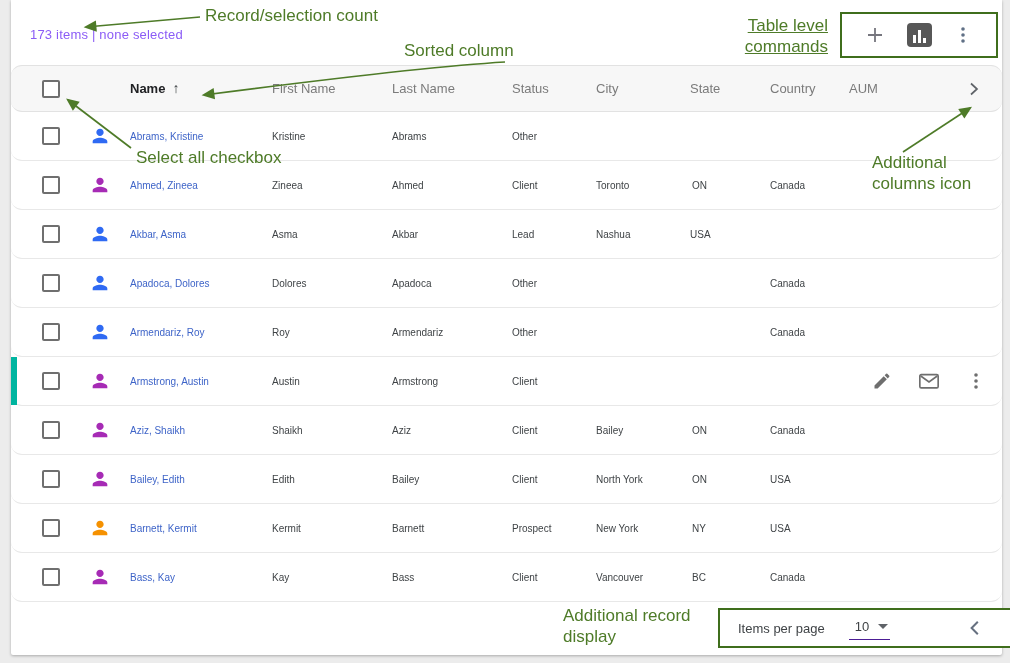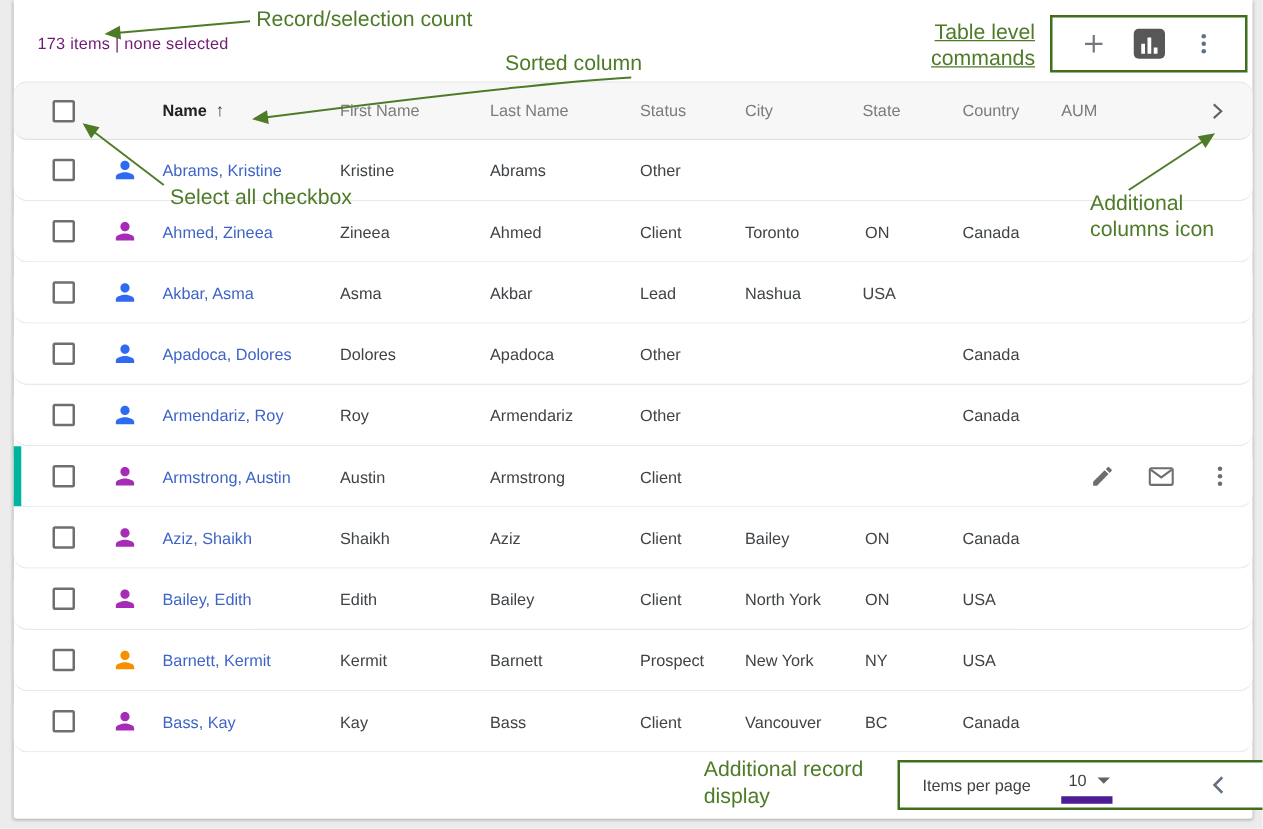--- a/index.html
+++ b/index.html
@@ -12,21 +12,21 @@
   }
   .card {
     position:absolute; left:11px; top:0; width:991px; height:655px;
     background:#ffffff;
     box-shadow:0 1px 3px rgba(0,0,0,.28);
     border-radius:0 0 2px 2px;
   }
   
   .count-text {
     position:absolute; left:19px; top:27px;
-    font-size:13px; color:#701a75; letter-spacing:.2px;
+    font-size:13px; color:#8b5cf6; letter-spacing:.2px;
   }
   .cmd-box {
     position:absolute; left:829px; top:12px; width:158px; height:46px;
     border:2px solid #3f6e1c;
     display:flex; align-items:center; justify-content:space-between;
     padding:0 20px;
     background:#fff;
   }
   .icon-btn { width:26px; height:26px; display:flex; align-items:center; justify-content:center; cursor:pointer; }
   .chart-chip { width:25px; height:24px; background:#575757; border-radius:4px; display:flex; align-items:flex-end; justify-content:center; gap:2px; padding:4px 5px; }
@@ -41,21 +41,21 @@
     border-radius:11px;
   }
   .header-row {
     position:absolute; left:0; top:65px; width:100%; height:47px;
     background:#f7f7f7;
     border-top:1px solid #e2e2e2;
     border-bottom:1px solid #e2e2e2;
     font-size:13px; color:#7b7b7b;
   }
   .rows-wrap { position:absolute; left:0; top:112px; width:100%; }
-  .row { height:49px; border-bottom:1px solid #e8e8e8; font-size:13px; color:#3f4346; background:#fff; }
+  .row { height:49px; border-bottom:1px solid #e8e8e8; font-size:10px; color:#3f4346; background:#fff; }
   .c { display:flex; align-items:center; height:100%; }
   .c.pl { padding-left:17px; }
   .c.c7x { padding-left:19px; }
   .c.center { justify-content:flex-start; }
   .c.right { justify-content:flex-end; padding-right:20px; }
   .cb {
     width:18px; height:18px; margin-left:31px;
     border:2px solid #6f6f6f; border-radius:2px; background:#fff; cursor:pointer;
   }
   .person { margin-left:22px; display:flex; }
@@ -64,21 +64,21 @@
   .sort-arrow { font-size:14px; color:#3c4043; font-weight:400; transform:translateY(-1px); }
   .row.hl .hl-strip { position:absolute; left:0; top:0; width:6px; height:100%; background:#00b5a0; }
   .actions { position:absolute; right:16px; top:0; height:100%; display:flex; align-items:center; gap:26px; }
   
   .pager-box {
     position:absolute; left:707px; top:608px; width:328px; height:40px;
     border:2px solid #3f6e1c; background:#fff;
     display:flex; align-items:center; padding:0 18px;
     font-size:13px; color:#3f4346;
   }
-  .pager-size { margin-left:24px; display:flex; align-items:center; gap:9px; border-bottom:6px solid #4c1d95; padding:3px 2px 5px 6px; cursor:pointer; }
+  .pager-size { margin-left:24px; display:flex; align-items:center; gap:9px; border-bottom:1px solid #4c1d95; padding:3px 2px 5px 6px; cursor:pointer; }
   .caret { width:0; height:0; border-left:5px solid transparent; border-right:5px solid transparent; border-top:5px solid #5f6368; }
   .pager-nav { margin-left:auto; display:flex; align-items:center; gap:24px; }
   
   .overlay { position:absolute; inset:0; pointer-events:none; z-index:50; }
   .ann { position:absolute; color:#4e7b28; font-size:17px; line-height:21px; white-space:nowrap; }
   svg.arrows { position:absolute; inset:0; width:100%; height:100%; }
 </style>
 </head>
 <body>
 

